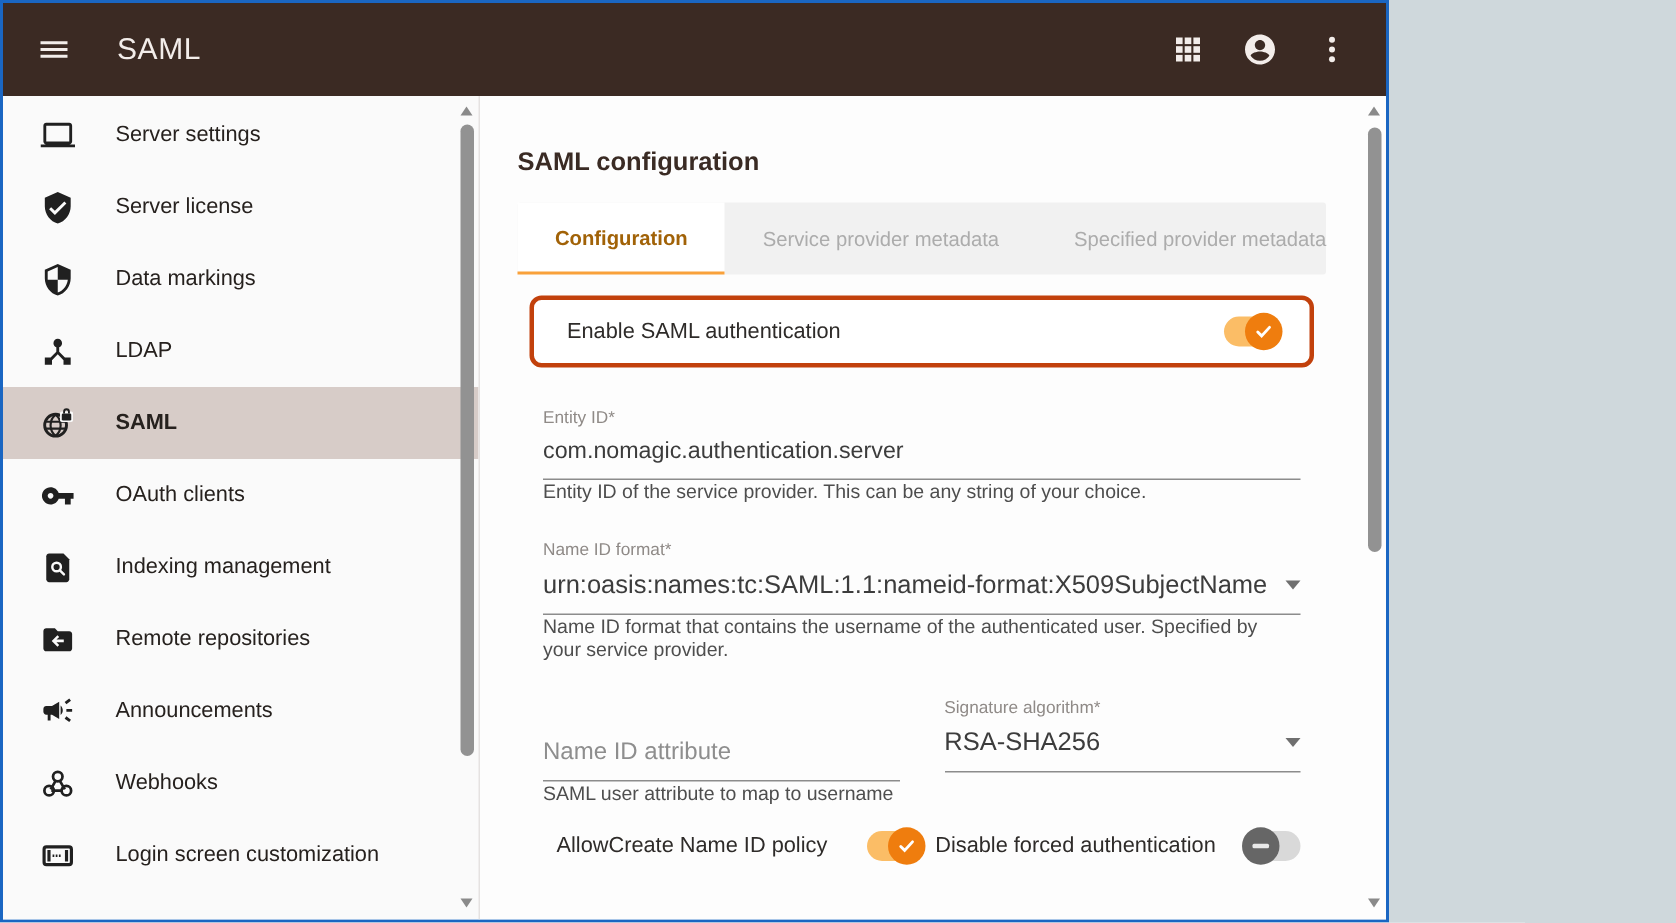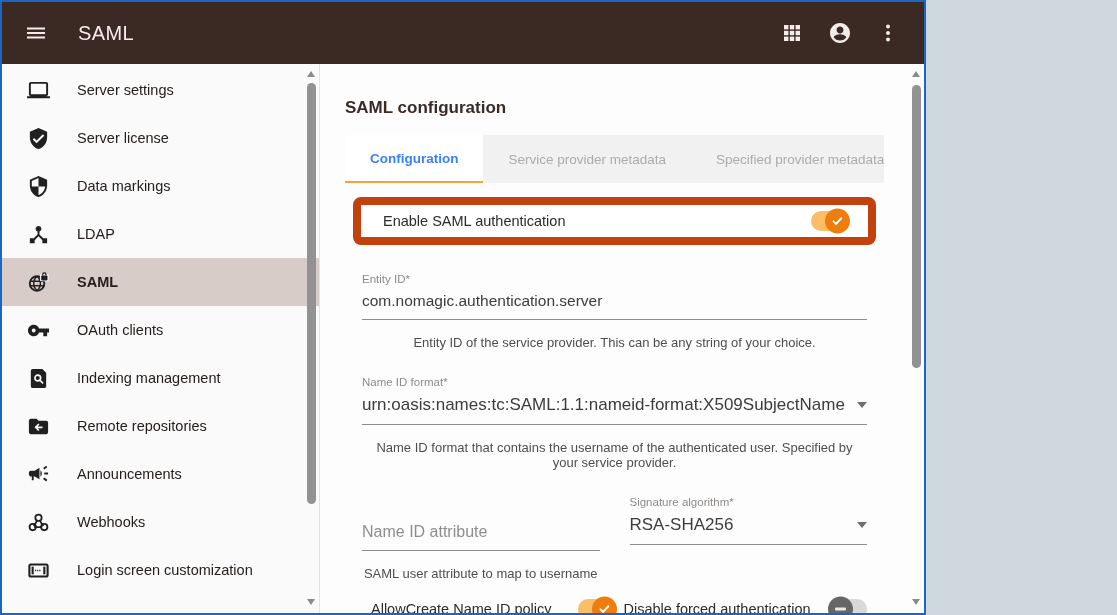--- a/index.html
+++ b/index.html
@@ -49,45 +49,45 @@
   .sb-arr.down { bottom: 8px; border-top: 6px solid #8A8A8A; }
   .sb-thumb { position: absolute; left: 3px; width: 9px; border-radius: 4.5px; background: #929292; cursor:pointer; }
   .sidebar .sb-thumb { top: 19px; height: 421px; }
   .main .sb-thumb { top: 21px; height: 283px; }
   
   .main { flex: 1; position: relative; background: #FDFDFD; min-width: 0; }
   .content { padding: 26px 40px 0 25px; }
   .page-title { font-size: 17px; font-weight: 700; color: #3A2B24; margin-top: 8px; }
   .tabs { display: flex; background: #F1F1F1; margin-top: 17px; height: 48px; border-radius: 2px; }
   .tab { display: flex; align-items: center; padding: 0 25px; font-size: 13.5px; color: #ACACAC; cursor: pointer; white-space: nowrap; }
-  .tab.active { background: #FFFFFF; color: #3b82f6; font-weight: 700; border-bottom: 2px solid #F9A13B; }
+  .tab.active { background: #FFFFFF; color: #a16207; font-weight: 700; border-bottom: 2px solid #F9A13B; }
   
   .enable-box {
     margin: 14px 8px 0; height: 48px;
-    border: 8px solid #c2410c; border-radius: 8px; background: #FFFFFF;
+    border: 3px solid #c2410c; border-radius: 8px; background: #FFFFFF;
     display: flex; align-items: center; justify-content: space-between;
     padding: 0 20px 0 22px;
   }
   .enable-label { font-size: 14.5px; color: #2E2B29; }
   
   .fields { margin: 0 17px; }
   .field { margin-top: 26px; }
   .field.first { margin-top: 28px; }
   .field-label { font-size: 11.5px; color: #8F8A87; }
   .value-row {
     display: flex; align-items: center; justify-content: space-between;
     border-bottom: 1px solid #8C8C8C; padding: 7px 0 9px;
   }
   .field-value { font-size: 17px; color: #3C3C3C; white-space: nowrap; overflow:hidden; }
   input.field-input {
     border: none; outline: none; background: transparent; width: 100%;
     font-family: "Liberation Sans", sans-serif; font-size: 15.5px; color: #3C3C3C;
   }
   input.field-input::placeholder { color: #8E8E8E; font-size: 16px; }
-  .helper { font-size: 13px; color: #4E4E4E; margin-top: 15px; text-align: center; }
+  .helper { font-size: 13px; color: #4E4E4E; margin-top: 0; }
   .caret { width: 0; height: 0; border-left: 5px solid transparent; border-right: 5px solid transparent; border-top: 6px solid #6F6F6F; cursor: pointer; flex-shrink:0; }
   .two-col { display: flex; gap: 30px; margin-top: 26px; }
   .col { flex: 1; min-width: 0; }
   .col .pad-top { margin-top: 20px; }
   
   .toggle-row { display: flex; margin-top: 18px; }
   .toggle-group { flex: 1; display: flex; align-items: center; justify-content: space-between; padding-left: 9px; }
   .toggle-label { font-size: 14.5px; color: #2E2B29; }
   .toggle { width: 37px; height: 20px; border-radius: 10px; position: relative; cursor: pointer; flex-shrink: 0; }
   .toggle.on { background: #FBBD66; }

